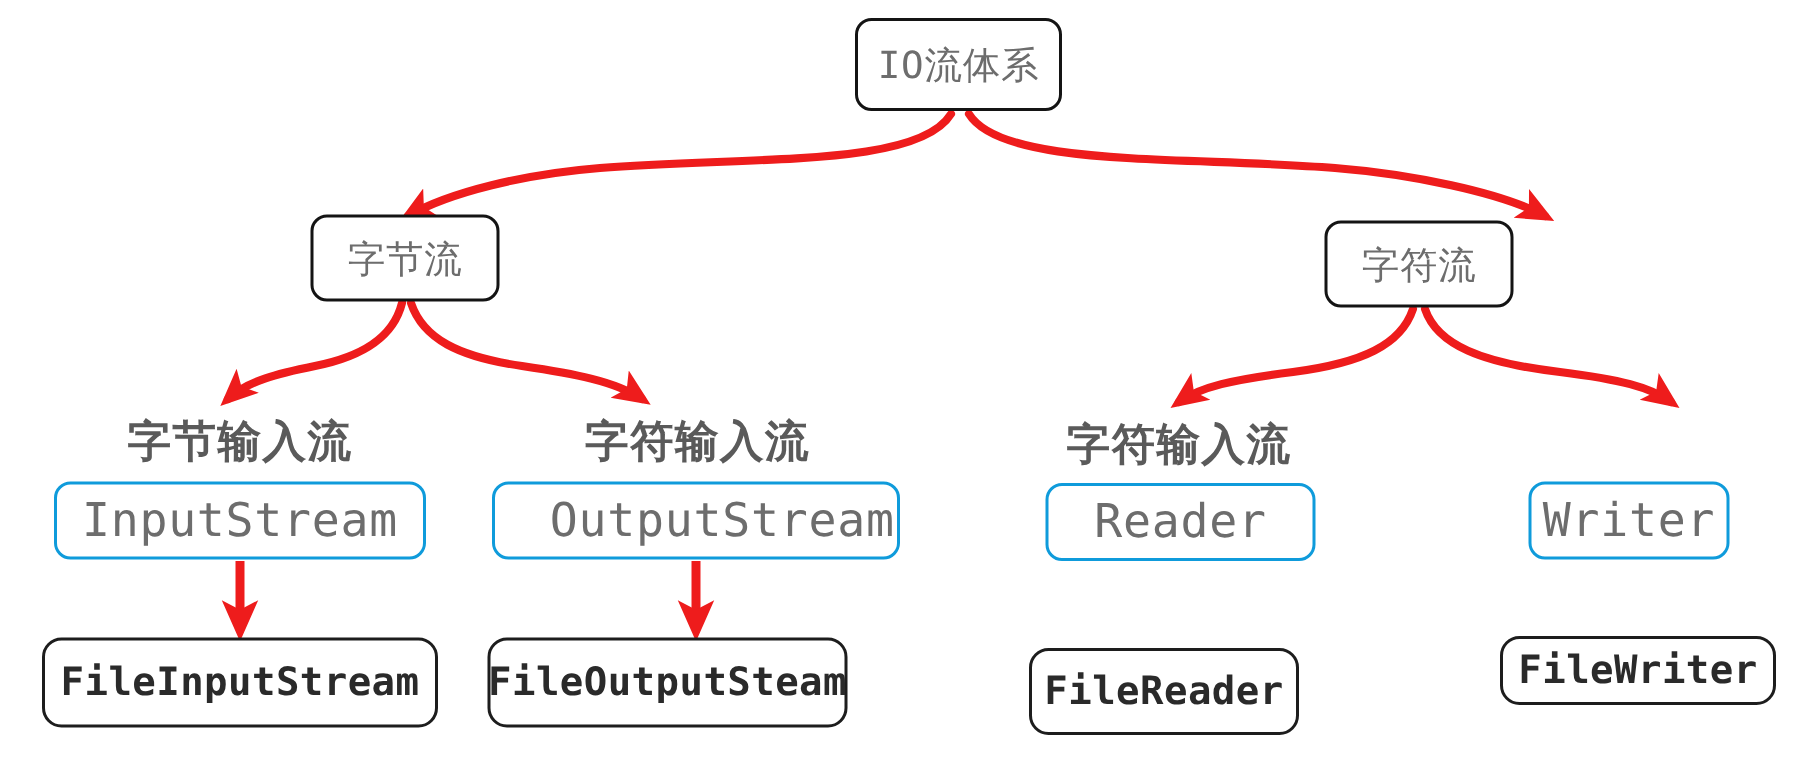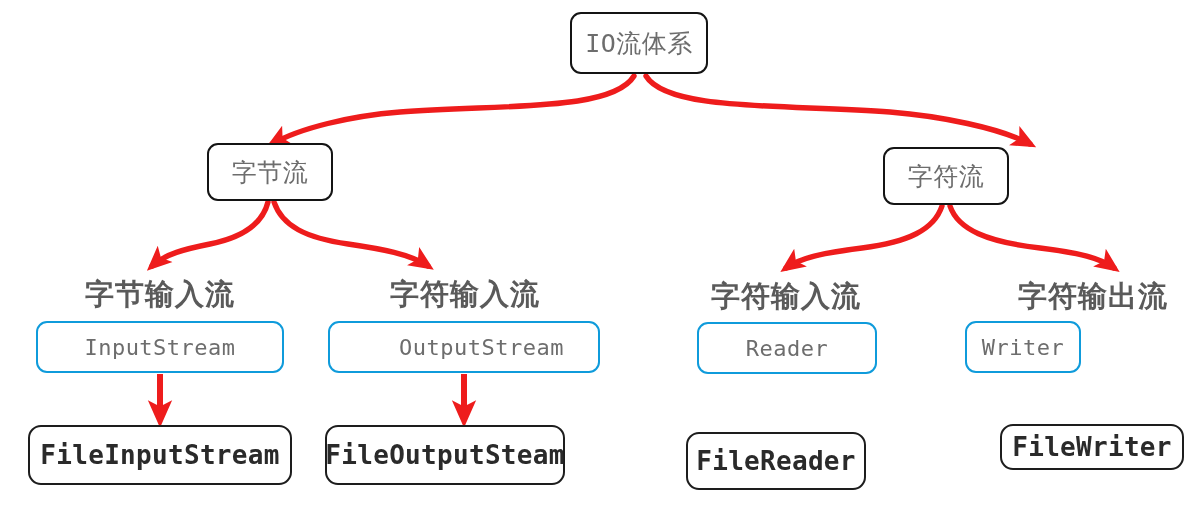--- a/index.html
+++ b/index.html
@@ -40,21 +40,21 @@
     font-family: "DejaVu Sans Mono", "Liberation Mono", monospace;
     font-size: 25px;
     letter-spacing: 0.5px;
   }
   
   .node-abstract {
     border: 2.6px solid #0f9bdb;
     border-radius: 11px;
     color: #6d6d6d;
     font-family: "DejaVu Sans Mono", "Liberation Mono", monospace;
-    font-size: 22px;
+    font-size: 31px;
     letter-spacing: 0.5px;
   }
   
   .node-concrete {
     border: 2.6px solid #1d1d1d;
     border-radius: 13px;
     color: #2a2a2a;
     font-family: "DejaVu Sans Mono", "Liberation Mono", monospace;
     font-size: 26px;
     font-weight: bold;
@@ -136,23 +136,22 @@
   <div class="heading" style="left:680px; top:277px; width:212px;">字符输入流</div>
 
   <div class="node node-abstract" style="left:697px; top:322px; width:180px; height:52px;">
     <span>Reader</span>
   </div>
 
   <div class="node node-concrete" style="left:686px; top:432px; width:180px; height:58px;">
     <span>FileReader</span>
   </div>
 
-  <div class="heading" style="left:995px; top:277px; width:196px;">字符输出流</div>
 
-  <div class="node node-abstract" style="left:965px; top:321px; width:116px; height:52px;">
+  <div class="node node-abstract" style="left:1019px; top:321px; width:134px; height:52px;">
     <span>Writer</span>
   </div>
 
   <div class="node node-concrete" style="left:1000px; top:424px; width:184px; height:46px;">
     <span>FileWriter</span>
   </div>
 
 </div>
 
 </body></html>

